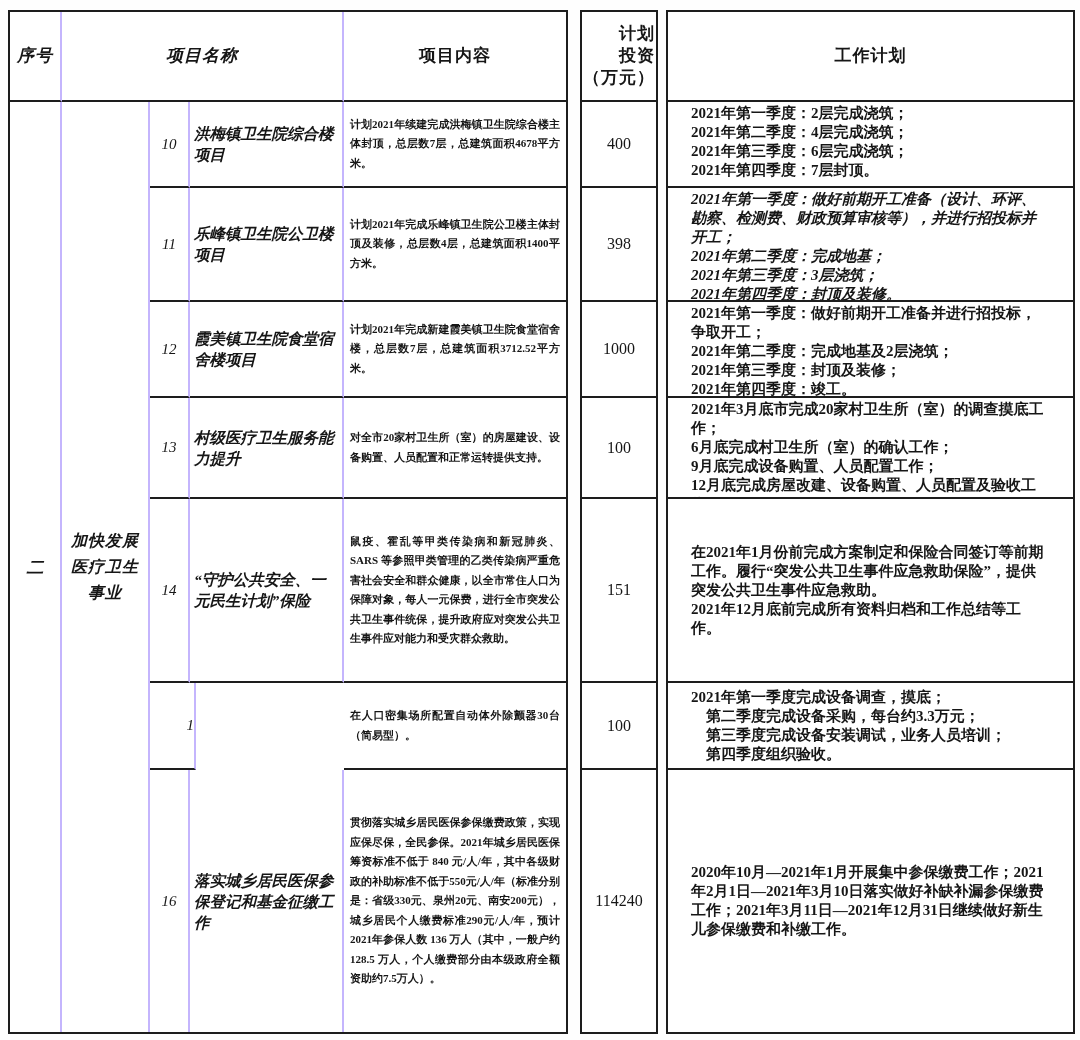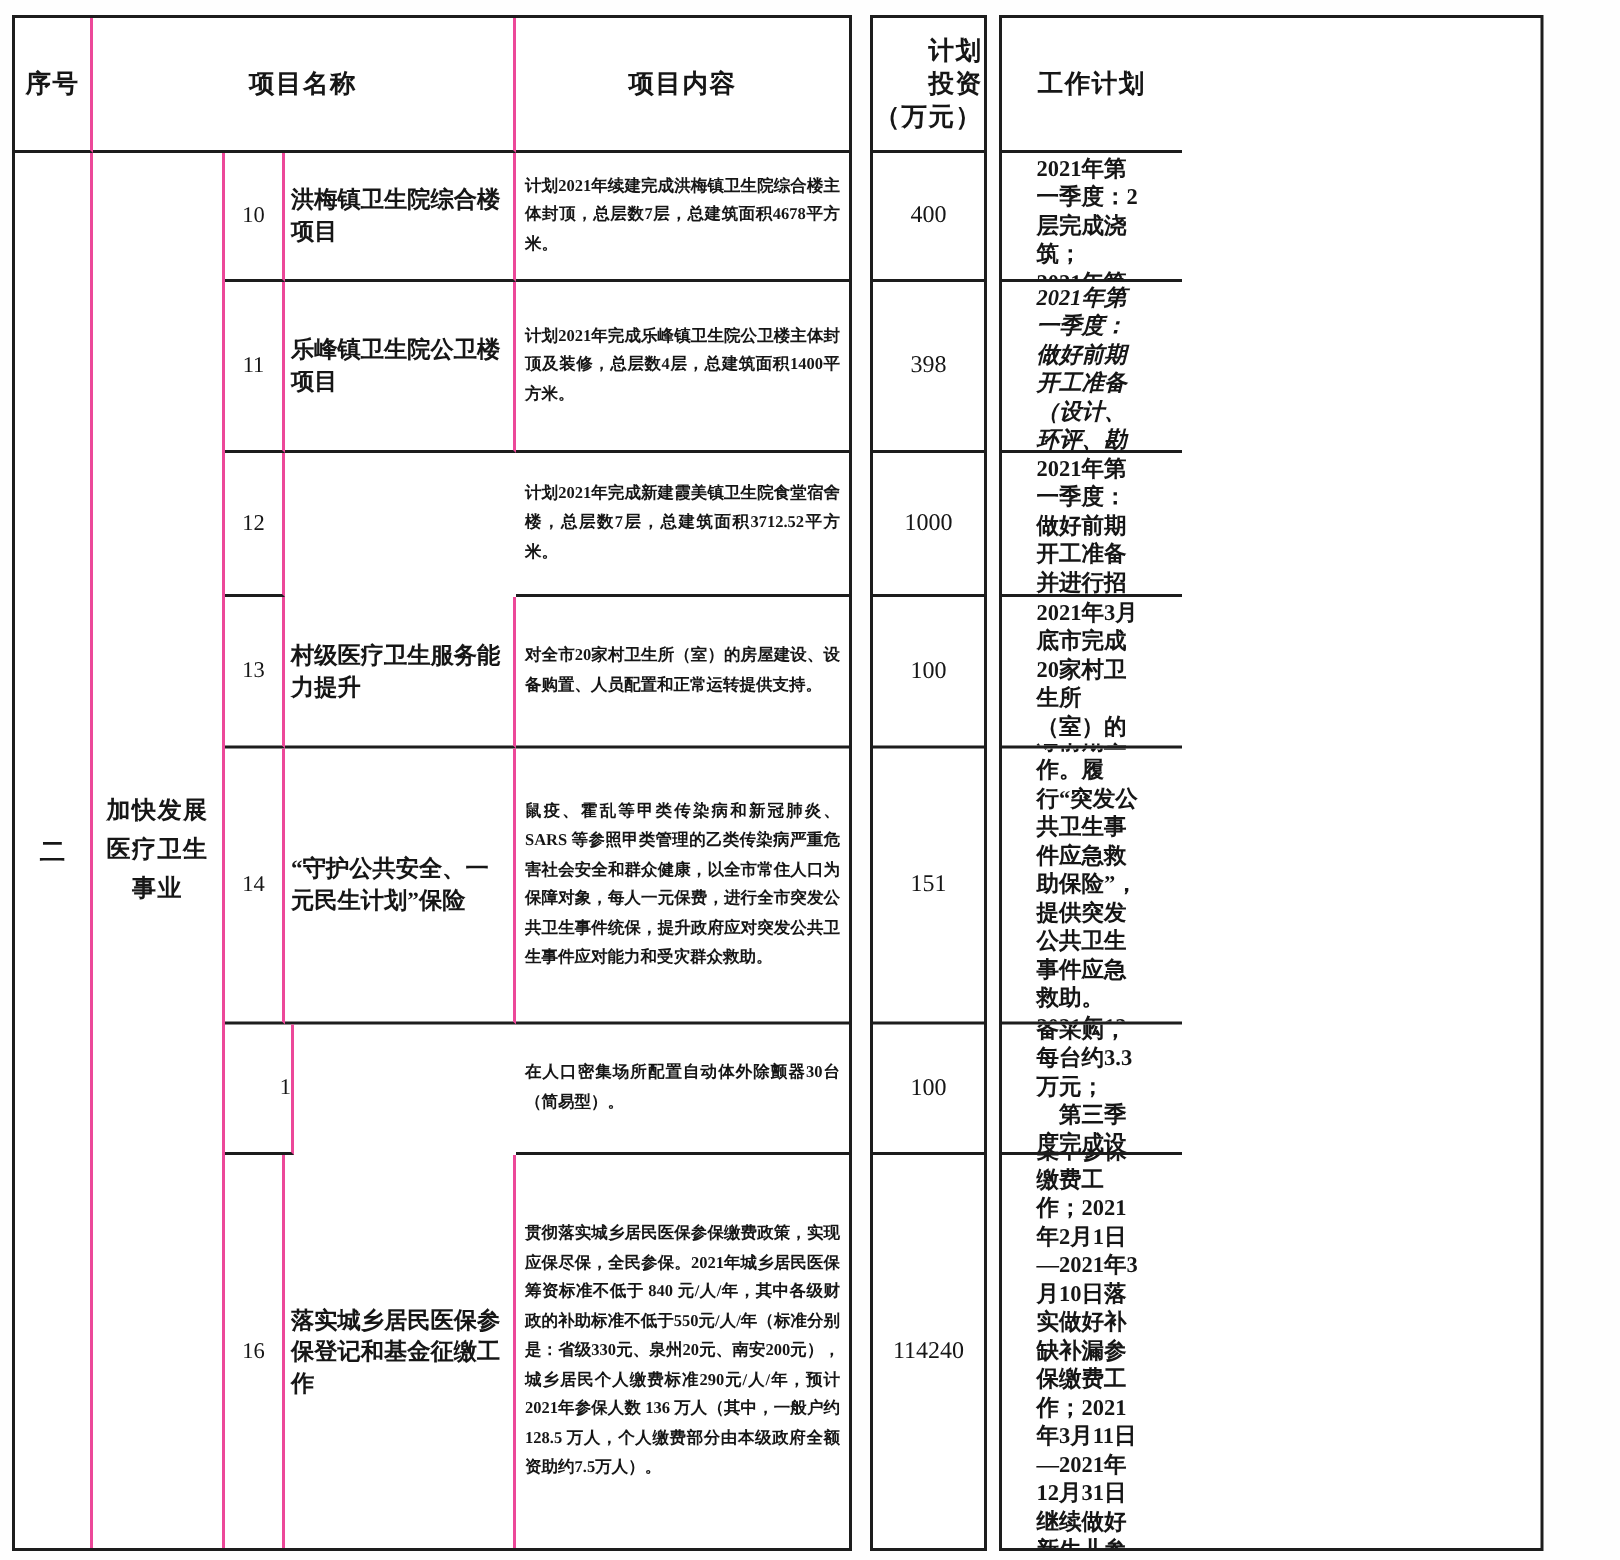--- a/index.html
+++ b/index.html
@@ -20,30 +20,30 @@
     left:8px;width:560px;
     grid-template-columns:52px 88px 40px 154px 1fr;
     grid-template-rows:90px 86px 114px 96px 101px 184px 87px 1fr;
   }
   .sec-mid{
     left:580px;width:78px;
     grid-template-columns:1fr;
     grid-template-rows:90px 86px 114px 96px 101px 184px 87px 1fr;
   }
   .sec-right{
-    left:666px;width:363px;
-    grid-template-columns:1fr 1fr 1fr;
+    left:666px;width:409px;
+    grid-template-columns:1fr;
     grid-template-rows:90px 86px 114px 96px 101px 184px 87px 1fr;
   }
   .cell{
     box-sizing:border-box;
     display:flex;align-items:center;justify-content:center;
     overflow:hidden;
   }
-  .br{border-right:2px solid #ec4899;}
+  .br{border-right:2px solid #c4b5fd;font-style:italic;}
   .bb{border-bottom:2px solid #1d1d1d;}
   .hdr{
     font-weight:bold;font-size:17px;line-height:24px;
     text-align:center;white-space:pre-line;letter-spacing:1px;
   }
   .serial{font-size:17px;font-weight:bold;}
   .category{
     font-weight:bold;font-size:16px;line-height:26px;
     text-align:center;white-space:pre-line;letter-spacing:1px;
   }
@@ -80,20 +80,21 @@
 
   <div class="cell num br bb" style="grid-column:3;grid-row:2;">10</div>
   <div class="cell name br bb" style="grid-column:4;grid-row:2;">洪梅镇卫生院综合楼项目</div>
   <div class="cell content bb" style="grid-column:5;grid-row:2;">计划2021年续建完成洪梅镇卫生院综合楼主体封顶，总层数7层，总建筑面积4678平方米。</div>
 
   <div class="cell num br bb" style="grid-column:3;grid-row:3;">11</div>
   <div class="cell name br bb" style="grid-column:4;grid-row:3;">乐峰镇卫生院公卫楼项目</div>
   <div class="cell content bb" style="grid-column:5;grid-row:3;">计划2021年完成乐峰镇卫生院公卫楼主体封顶及装修，总层数4层，总建筑面积1400平方米。</div>
 
   <div class="cell num br bb" style="grid-column:3;grid-row:4;">12</div>
+  <div class="cell name br bb" style="grid-column:4;grid-row:4;">霞美镇卫生院食堂宿舍楼项目</div>
   <div class="cell content bb" style="grid-column:5;grid-row:4;">计划2021年完成新建霞美镇卫生院食堂宿舍楼，总层数7层，总建筑面积3712.52平方米。</div>
 
   <div class="cell num br bb" style="grid-column:3;grid-row:5;">13</div>
   <div class="cell name br bb" style="grid-column:4;grid-row:5;">村级医疗卫生服务能力提升</div>
   <div class="cell content bb" style="grid-column:5;grid-row:5;">对全市20家村卫生所（室）的房屋建设、设备购置、人员配置和正常运转提供支持。</div>
 
   <div class="cell num br bb" style="grid-column:3;grid-row:6;">14</div>
   <div class="cell name br bb" style="grid-column:4;grid-row:6;">“守护公共安全、一元民生计划”保险</div>
   <div class="cell content bb" style="grid-column:5;grid-row:6;">鼠疫、霍乱等甲类传染病和新冠肺炎、SARS 等参照甲类管理的乙类传染病严重危害社会安全和群众健康，以全市常住人口为保障对象，每人一元保费，进行全市突发公共卫生事件统保，提升政府应对突发公共卫生事件应对能力和受灾群众救助。</div>
 

